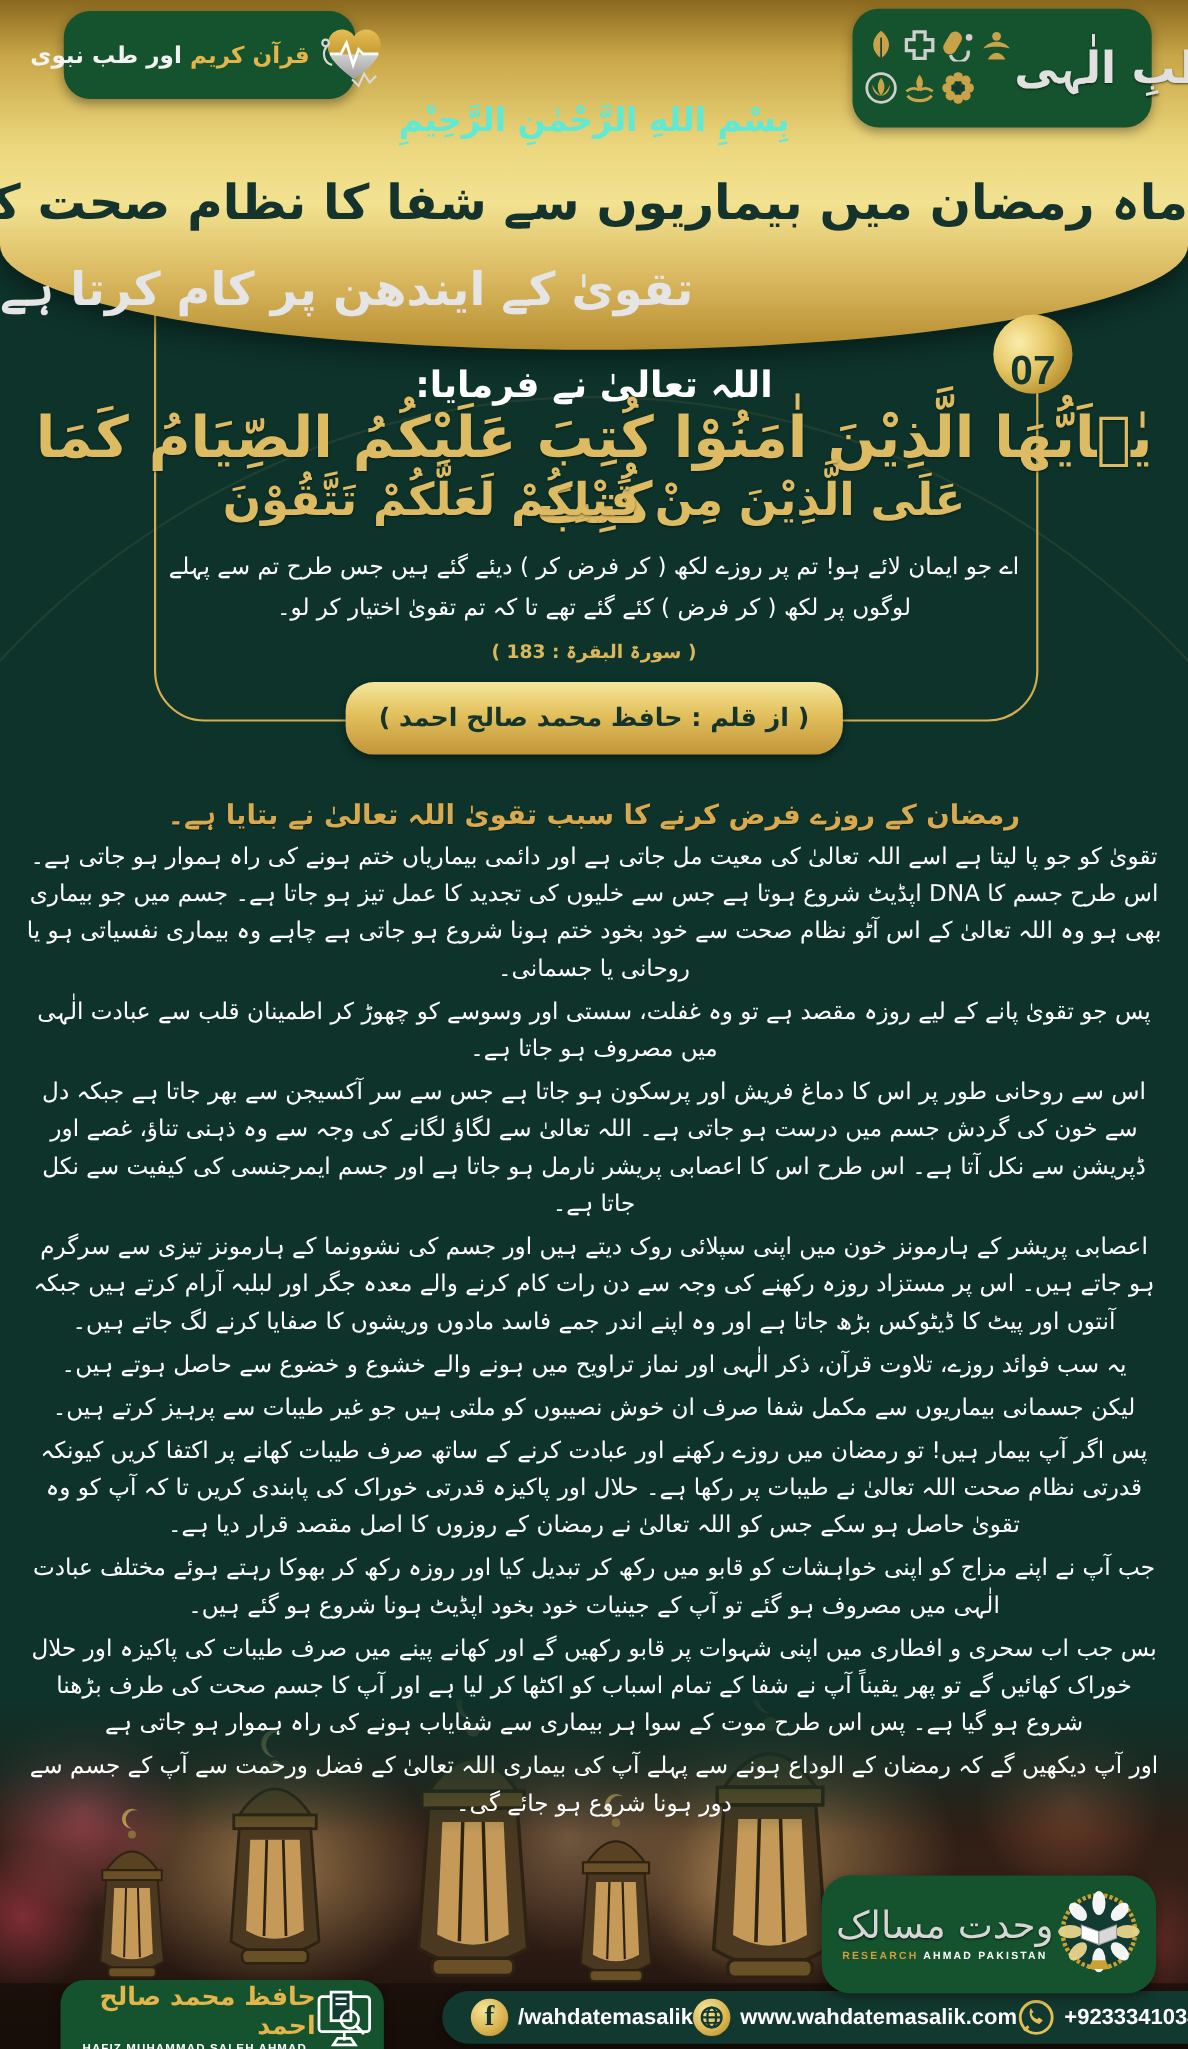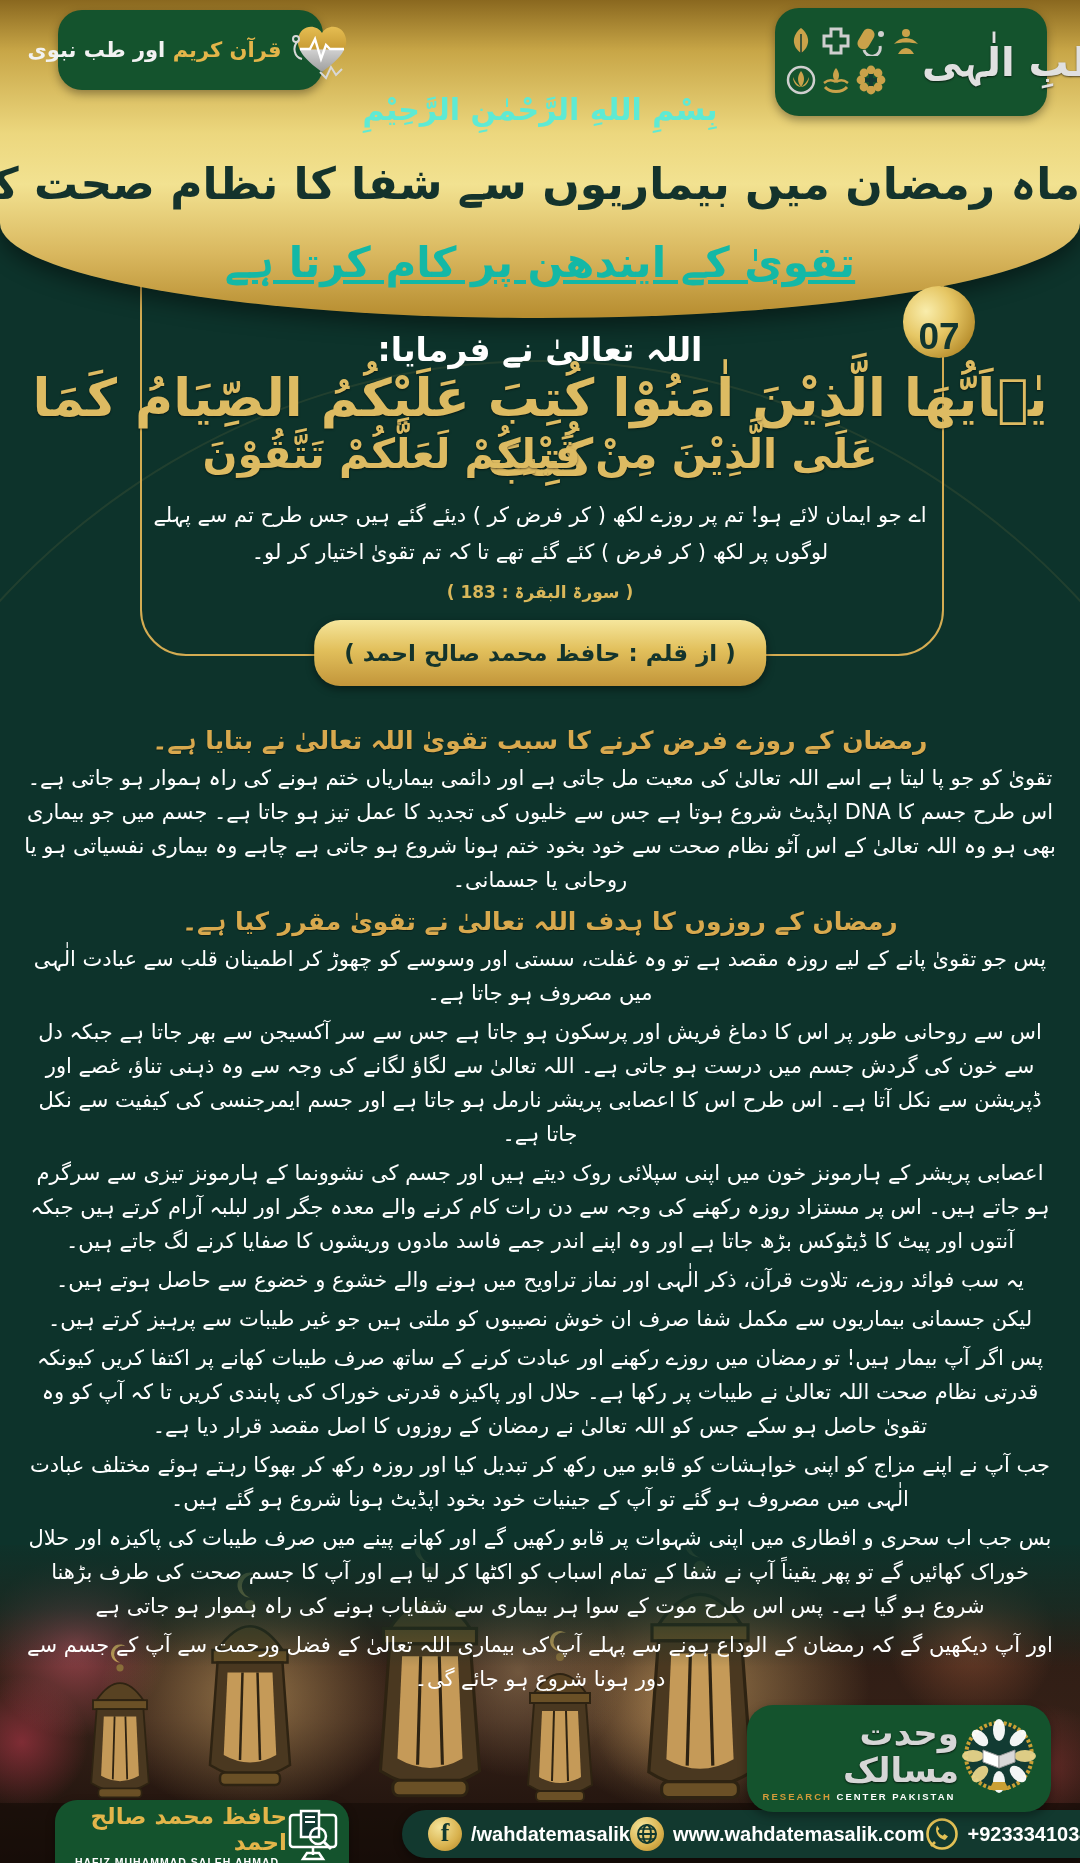--- a/index.html
+++ b/index.html
@@ -15,22 +15,22 @@
   .banner{
     position:absolute;top:0;left:0;width:1080px;height:318px;z-index:2;
     background:linear-gradient(180deg,#8a681f 0%,#c8a647 16%,#ecd77e 42%,#f2e291 58%,#d9b75e 80%,#b68c2f 100%);
     border-radius:0 0 50% 50% / 0 0 95px 95px;
     box-shadow:0 8px 22px rgba(0,0,0,.45);
   }
   .bismillah{position:absolute;top:92px;left:0;right:0;text-align:center;
     color:#5eead4;font-size:30px;font-weight:bold;letter-spacing:1px;}
   .title-l1{position:absolute;top:158px;left:0;right:0;text-align:center;white-space:nowrap;
     color:#14332c;font-size:44px;font-weight:bold;}
-  .title-l2{position:absolute;top:238px;left:0;right:0;text-align:center;white-space:nowrap;
-    color:#14b8a6;font-size:42px;font-weight:bold;text-decoration:underline;}
+  .title-l2{position:absolute;top:238px;left:0;right:0;text-align:left;white-space:nowrap;
+    color:#e5e5e5;font-size:42px;font-weight:bold;}
   
   .badge-green{position:absolute;background:#14532d;border-radius:24px;z-index:3;
     box-shadow:0 4px 10px rgba(0,0,0,.35);}
   .logo-left{left:58px;top:10px;width:245px;height:80px;display:flex;align-items:center;
     justify-content:center;gap:8px;padding:0 10px;direction:rtl;}
   .logo-left .txt{font-size:21px;font-weight:bold;white-space:nowrap;}
   .logo-left .g{color:#e3b54a;} .logo-left .w{color:#f2f2f2;}
   .logo-right{left:775px;top:8px;width:252px;height:96px;display:flex;align-items:center;
     justify-content:space-between;padding:6px 10px;direction:ltr;}
   .icon-grid{display:grid;grid-template-columns:repeat(4,32px);grid-auto-rows:36px;
@@ -74,21 +74,21 @@
       radial-gradient(120px 120px at 90% 30%,rgba(200,110,70,.4),rgba(200,110,70,0) 70%),
       radial-gradient(90px 90px at 97% 70%,rgba(160,60,60,.45),rgba(160,60,60,0) 70%),
       linear-gradient(180deg,#2a1a12 0%,#342017 55%,#1b100b 100%);}
   .photo svg{position:absolute;left:0;top:0;}
   .photo-fade{position:absolute;left:0;bottom:196px;width:1080px;height:130px;z-index:2;
     background:linear-gradient(180deg,#0d332b 0%,rgba(13,51,43,.6) 55%,rgba(13,51,43,0) 100%);}
   
   .org-badge{left:747px;top:1705px;width:280px;height:95px;border-radius:26px;z-index:5;
     display:flex;align-items:center;justify-content:space-between;padding:6px 12px;direction:ltr;}
   .org-texts{display:flex;flex-direction:column;align-items:center;flex:1;}
-  .org-name{color:#d6d6d6;font-size:34px;font-weight:bold;line-height:1.1;
+  .org-name{color:#d6d6d6;font-size:34px;font-weight:normal;line-height:1.1;
     text-shadow:0 1px 2px rgba(0,0,0,.7);}
   .org-tag{font-family:"Liberation Sans",sans-serif;font-size:9.5px;font-weight:bold;
     letter-spacing:2px;color:#ffffff;margin-top:2px;white-space:nowrap;}
   .org-tag .hl{color:#d49b3a;}
   .author-badge{left:55px;top:1800px;width:272px;height:63px;border-radius:22px 22px 0 0;z-index:5;
     display:flex;align-items:center;justify-content:space-between;padding:4px 10px 0 12px;direction:ltr;}
   .ab-texts{display:flex;flex-direction:column;align-items:center;flex:1;}
   .ab-urdu{color:#e3b54a;font-size:23px;font-weight:bold;line-height:1.15;}
   .ab-eng{font-family:"Liberation Sans",sans-serif;font-size:10.5px;font-weight:bold;
     letter-spacing:1px;color:#ffffff;margin-top:1px;white-space:nowrap;}
@@ -196,21 +196,20 @@
   <div class="q-intro">اللہ تعالیٰ نے فرمایا:</div>
   <div class="q-ar1">يٰۤاَيُّهَا الَّذِيْنَ اٰمَنُوْا كُتِبَ عَلَيْكُمُ الصِّيَامُ كَمَا كُتِبَ</div>
   <div class="q-ar2">عَلَى الَّذِيْنَ مِنْ قَبْلِكُمْ لَعَلَّكُمْ تَتَّقُوْنَ</div>
   <div class="q-trans">اے جو ایمان لائے ہو! تم پر روزے لکھ ( کر فرض کر ) دیئے گئے ہیں جس طرح تم سے پہلے لوگوں پر لکھ ( کر فرض ) کئے گئے تھے تا کہ تم تقویٰ اختیار کر لو۔</div>
   <div class="q-ref">( سورۃ البقرۃ : 183 )</div>
   <div class="author-pill">( از قلم : حافظ محمد صالح احمد )</div>
 
   <div class="article">
     <div class="gold-head">رمضان کے روزے فرض کرنے کا سبب تقویٰ اللہ تعالیٰ نے بتایا ہے۔</div>
     <div class="para">تقویٰ کو جو پا لیتا ہے اسے اللہ تعالیٰ کی معیت مل جاتی ہے اور دائمی بیماریاں ختم ہونے کی راہ ہموار ہو جاتی ہے۔ اس طرح جسم کا DNA اپڈیٹ شروع ہوتا ہے جس سے خلیوں کی تجدید کا عمل تیز ہو جاتا ہے۔ جسم میں جو بیماری بھی ہو وہ اللہ تعالیٰ کے اس آٹو نظام صحت سے خود بخود ختم ہونا شروع ہو جاتی ہے چاہے وہ بیماری نفسیاتی ہو یا روحانی یا جسمانی۔</div>
-    <div class="gold-head">رمضان کے روزوں کا ہدف اللہ تعالیٰ نے تقویٰ مقرر کیا ہے۔</div>
     <div class="para">پس جو تقویٰ پانے کے لیے روزہ مقصد ہے تو وہ غفلت، سستی اور وسوسے کو چھوڑ کر اطمینان قلب سے عبادت الٰہی میں مصروف ہو جاتا ہے۔</div>
     <div class="para">اس سے روحانی طور پر اس کا دماغ فریش اور پرسکون ہو جاتا ہے جس سے سر آکسیجن سے بھر جاتا ہے جبکہ دل سے خون کی گردش جسم میں درست ہو جاتی ہے۔ اللہ تعالیٰ سے لگاؤ لگانے کی وجہ سے وہ ذہنی تناؤ، غصے اور ڈپریشن سے نکل آتا ہے۔ اس طرح اس کا اعصابی پریشر نارمل ہو جاتا ہے اور جسم ایمرجنسی کی کیفیت سے نکل جاتا ہے۔</div>
     <div class="para">اعصابی پریشر کے ہارمونز خون میں اپنی سپلائی روک دیتے ہیں اور جسم کی نشوونما کے ہارمونز تیزی سے سرگرم ہو جاتے ہیں۔ اس پر مستزاد روزہ رکھنے کی وجہ سے دن رات کام کرنے والے معدہ جگر اور لبلبہ آرام کرتے ہیں جبکہ آنتوں اور پیٹ کا ڈیٹوکس بڑھ جاتا ہے اور وہ اپنے اندر جمے فاسد مادوں وریشوں کا صفایا کرنے لگ جاتے ہیں۔</div>
     <div class="para">یہ سب فوائد روزے، تلاوت قرآن، ذکر الٰہی اور نماز تراویح میں ہونے والے خشوع و خضوع سے حاصل ہوتے ہیں۔</div>
     <div class="para">لیکن جسمانی بیماریوں سے مکمل شفا صرف ان خوش نصیبوں کو ملتی ہیں جو غیر طیبات سے پرہیز کرتے ہیں۔</div>
     <div class="para">پس اگر آپ بیمار ہیں! تو رمضان میں روزے رکھنے اور عبادت کرنے کے ساتھ صرف طیبات کھانے پر اکتفا کریں کیونکہ قدرتی نظام صحت اللہ تعالیٰ نے طیبات پر رکھا ہے۔ حلال اور پاکیزہ قدرتی خوراک کی پابندی کریں تا کہ آپ کو وہ تقویٰ حاصل ہو سکے جس کو اللہ تعالیٰ نے رمضان کے روزوں کا اصل مقصد قرار دیا ہے۔</div>
     <div class="para">جب آپ نے اپنے مزاج کو اپنی خواہشات کو قابو میں رکھ کر تبدیل کیا اور روزہ رکھ کر بھوکا رہتے ہوئے مختلف عبادت الٰہی میں مصروف ہو گئے تو آپ کے جینیات خود بخود اپڈیٹ ہونا شروع ہو گئے ہیں۔</div>
     <div class="para">بس جب اب سحری و افطاری میں اپنی شہوات پر قابو رکھیں گے اور کھانے پینے میں صرف طیبات کی پاکیزہ اور حلال خوراک کھائیں گے تو پھر یقیناً آپ نے شفا کے تمام اسباب کو اکٹھا کر لیا ہے اور آپ کا جسم صحت کی طرف بڑھنا شروع ہو گیا ہے۔ پس اس طرح موت کے سوا ہر بیماری سے شفایاب ہونے کی راہ ہموار ہو جاتی ہے</div>
     <div class="para">اور آپ دیکھیں گے کہ رمضان کے الوداع ہونے سے پہلے آپ کی بیماری اللہ تعالیٰ کے فضل ورحمت سے آپ کے جسم سے دور ہونا شروع ہو جائے گی۔</div>
   </div>
@@ -242,21 +241,21 @@
       <use href="#lantern" transform="translate(560,120) scale(1.0)"></use>
       <use href="#lantern" transform="translate(120,130) scale(0.9)"></use>
       <rect x="0" y="258" width="1080" height="60" fill="#150d08" opacity="0.65"></rect>
     </svg>
   </div>
   <div class="photo-fade"></div>
 
   <div class="badge-green org-badge">
     <div class="org-texts">
       <div class="org-name" dir="rtl">وحدت مسالک</div>
-      <div class="org-tag"><span class="hl">RESEARCH</span><span> CENTER PAKISTAN</span></div>
+      <div class="org-tag"><span class="hl">RESEARCH</span><span> AHMAD PAKISTAN</span></div>
     </div>
     <span style="line-height:0;">
       <svg width="80" height="82" viewBox="0 0 80 82">
         <circle cx="40" cy="38" r="33" fill="#123b33" stroke="#caa035" stroke-width="4" stroke-dasharray="3 2"></circle>
         <g opacity="0.95">
           <ellipse cx="40" cy="12" rx="6" ry="11" fill="#ffffff"></ellipse>
           <ellipse cx="40" cy="64" rx="6" ry="11" fill="#ffffff"></ellipse>
           <ellipse cx="14" cy="38" rx="11" ry="6" fill="#e8d48a"></ellipse>
           <ellipse cx="66" cy="38" rx="11" ry="6" fill="#e8d48a"></ellipse>
           <ellipse cx="21" cy="20" rx="6" ry="10" transform="rotate(-45 21 20)" fill="#ffffff"></ellipse>

